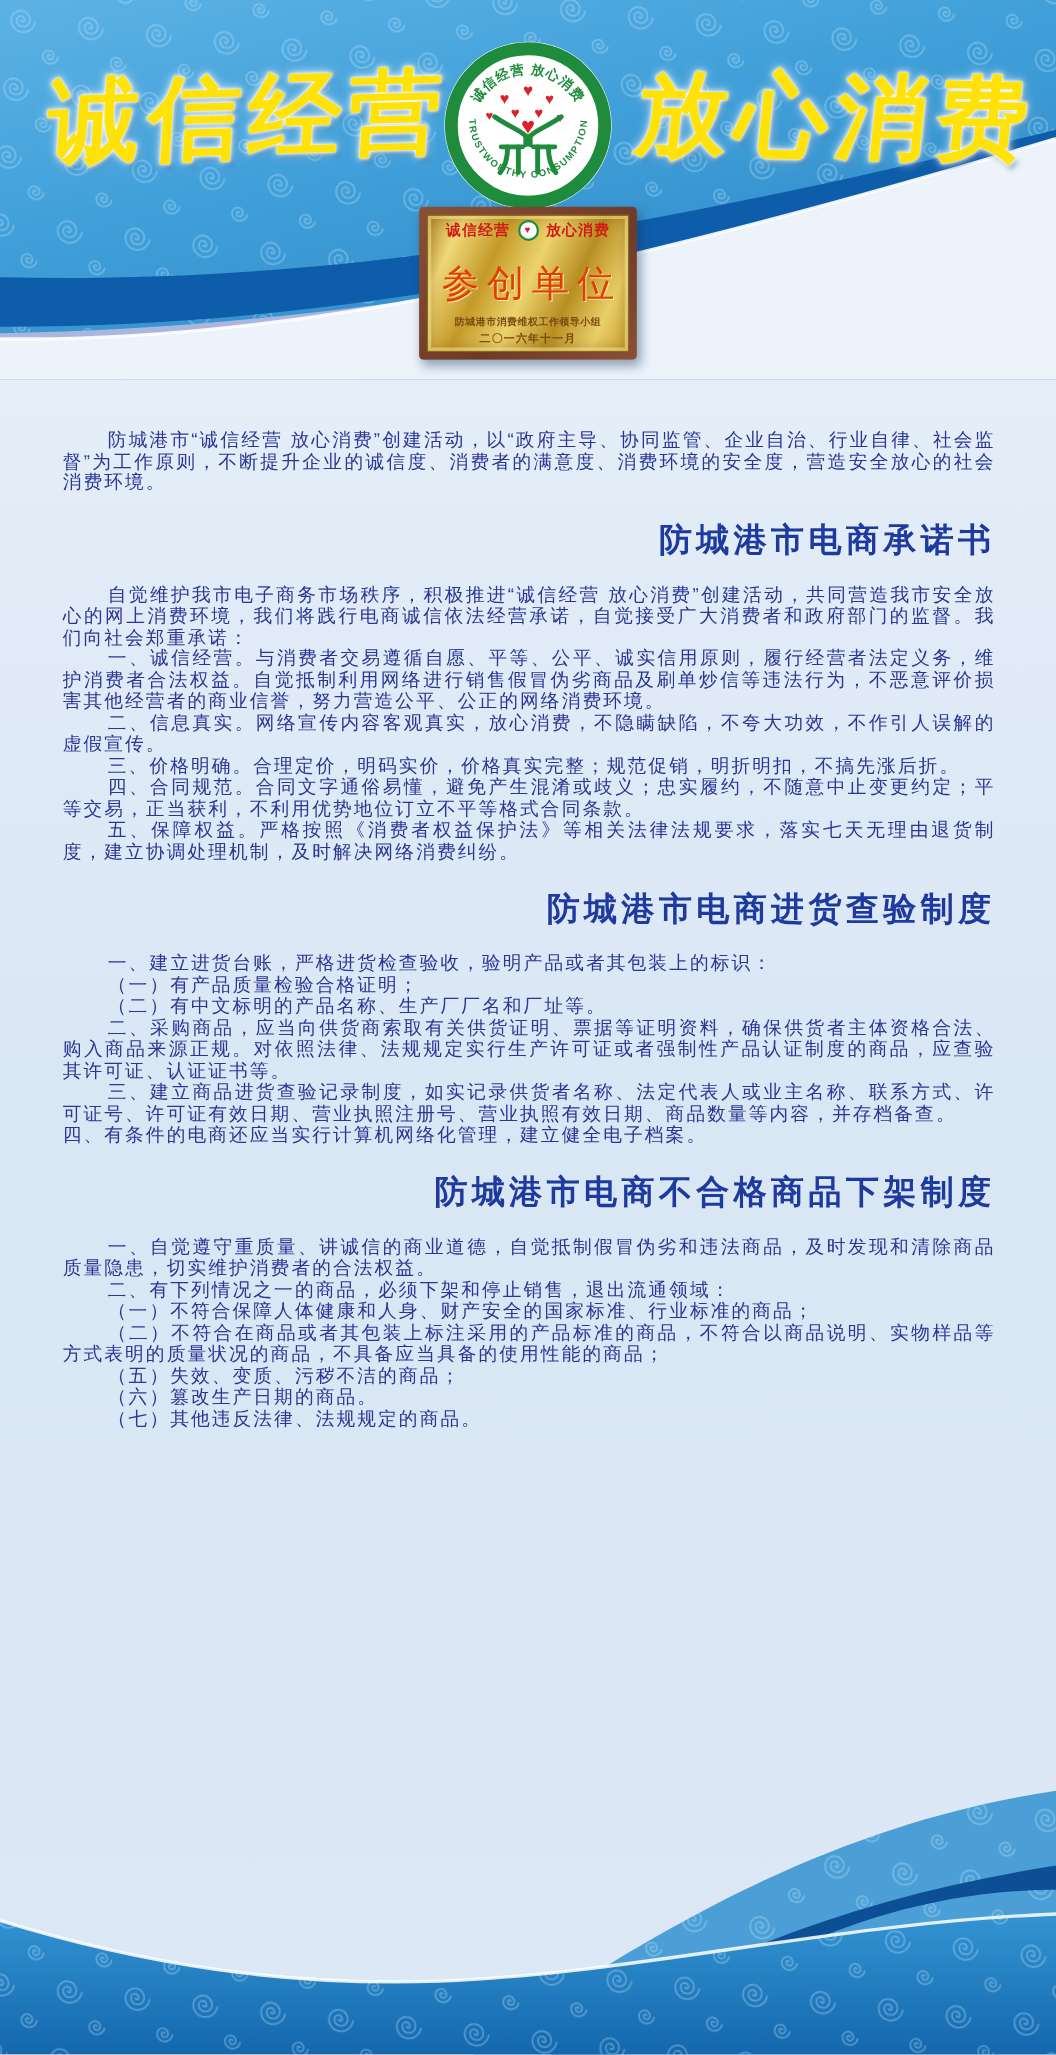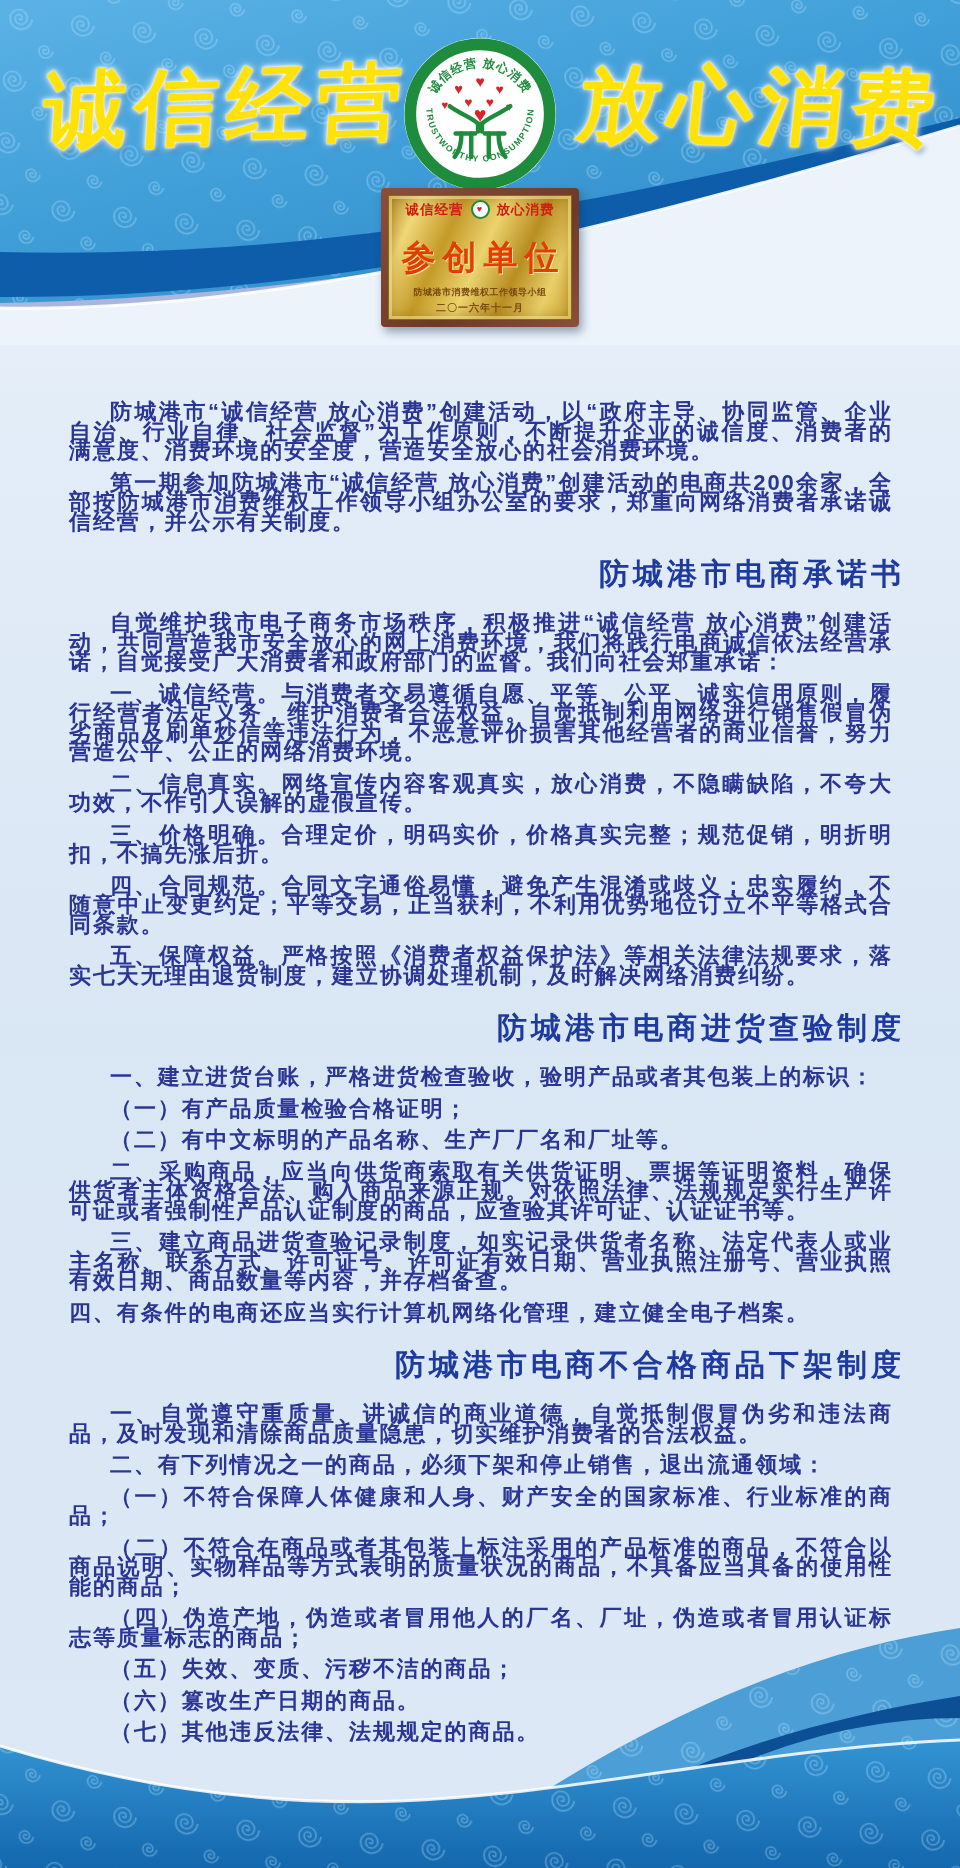--- a/index.html
+++ b/index.html
@@ -31,28 +31,28 @@
   .plaque-face {
     width:100%; height:100%;
     background: linear-gradient(115deg,#b68d2a 0%,#f0d878 14%,#c49a28 32%,#ecd36e 50%,#b88e22 68%,#e9cf68 85%,#caa232 100%);
     border:1px solid #8a6a10;
     box-shadow: inset 0 0 0 3px rgba(250,232,150,.55), inset 0 0 14px rgba(110,70,0,.5);
     display:flex; flex-direction:column; align-items:center; justify-content:center; gap:2px;
   }
   .plaque-row1 { display:flex; align-items:center; gap:7px; font-size:13.5px; font-weight:bold; color:#cf1d15; letter-spacing:1px; }
   .plaque-mini-logo { width:19px; height:19px; border-radius:50%; background:#fff; border:2.5px solid #1e8c3c; display:flex; align-items:center; justify-content:center; }
   .mini-heart { color:#d8232a; font-size:9px; line-height:1; }
-  .plaque-title { font-size:34px; font-weight:bold; color:#e33d00; letter-spacing:7px; text-indent:7px; text-shadow:1px 1px 0 rgba(255,242,190,.8); margin:14px 0 3px; }
+  .plaque-title { font-size:34px; font-weight:normal; color:#e33d00; letter-spacing:7px; text-indent:7px; text-shadow:1px 1px 0 rgba(255,242,190,.8); margin:14px 0 3px; }
   .plaque-issuer { font-size:9px;  color:#7a4a10; font-weight:bold; letter-spacing:.5px; }
   .plaque-date   { font-size:10px; color:#7a4a10; font-weight:bold; letter-spacing:1px; }
 
   .content { position:absolute; top:390px; left:57px; width:848px; z-index:5; }
   .para {
-    margin:12px; font-size:22px; line-height:19.5px; letter-spacing:1.9px;
-    text-align:justify; text-indent:41px; font-weight:bold; color:#2b3694;
+    margin:0; font-size:17px; line-height:19.5px; letter-spacing:1.9px;
+    text-align:justify; text-indent:41px; font-weight:normal; color:#2b3694;
   }
   .para.no-indent { text-indent:0; }
   .sec-title {
     margin:26px 0 22px; text-align:right; font-size:30px; line-height:34px;
     letter-spacing:4px; color:#1e3a9e; font-weight:bold;
   }
 </style>
 </head>
 <body>
 
@@ -135,21 +135,20 @@
       </div>
       <div class="plaque-title">参创单位</div>
       <div class="plaque-issuer">防城港市消费维权工作领导小组</div>
       <div class="plaque-date">二〇一六年十一月</div>
     </div>
   </div>
 
   <div class="content">
     <div>
         <p class="para">防城港市“诚信经营  放心消费”创建活动，以“政府主导、协同监管、企业自治、行业自律、社会监督”为工作原则，不断提升企业的诚信度、消费者的满意度、消费环境的安全度，营造安全放心的社会消费环境。</p>
-        <p class="para">第一期参加防城港市“诚信经营  放心消费”创建活动的电商共200余家，全部按防城港市消费维权工作领导小组办公室的要求，郑重向网络消费者承诺诚信经营，并公示有关制度。</p>
       </div>
     <div>
         <section>
           <h2 class="sec-title">防城港市电商承诺书</h2>
           <p class="para">自觉维护我市电子商务市场秩序，积极推进“诚信经营  放心消费”创建活动，共同营造我市安全放心的网上消费环境，我们将践行电商诚信依法经营承诺，自觉接受广大消费者和政府部门的监督。我们向社会郑重承诺：</p>
           <p class="para">一、诚信经营。与消费者交易遵循自愿、平等、公平、诚实信用原则，履行经营者法定义务，维护消费者合法权益。自觉抵制利用网络进行销售假冒伪劣商品及刷单炒信等违法行为，不恶意评价损害其他经营者的商业信誉，努力营造公平、公正的网络消费环境。</p>
           <p class="para">二、信息真实。网络宣传内容客观真实，放心消费，不隐瞒缺陷，不夸大功效，不作引人误解的虚假宣传。</p>
           <p class="para">三、价格明确。合理定价，明码实价，价格真实完整；规范促销，明折明扣，不搞先涨后折。</p>
           <p class="para">四、合同规范。合同文字通俗易懂，避免产生混淆或歧义；忠实履约，不随意中止变更约定；平等交易，正当获利，不利用优势地位订立不平等格式合同条款。</p>
           <p class="para">五、保障权益。严格按照《消费者权益保护法》等相关法律法规要求，落实七天无理由退货制度，建立协调处理机制，及时解决网络消费纠纷。</p>
@@ -162,21 +161,20 @@
           <p class="para">二、采购商品，应当向供货商索取有关供货证明、票据等证明资料，确保供货者主体资格合法、购入商品来源正规。对依照法律、法规规定实行生产许可证或者强制性产品认证制度的商品，应查验其许可证、认证证书等。</p>
           <p class="para">三、建立商品进货查验记录制度，如实记录供货者名称、法定代表人或业主名称、联系方式、许可证号、许可证有效日期、营业执照注册号、营业执照有效日期、商品数量等内容，并存档备查。</p>
           <p class="para no-indent">四、有条件的电商还应当实行计算机网络化管理，建立健全电子档案。</p>
         </section>
         <section>
           <h2 class="sec-title">防城港市电商不合格商品下架制度</h2>
           <p class="para">一、自觉遵守重质量、讲诚信的商业道德，自觉抵制假冒伪劣和违法商品，及时发现和清除商品质量隐患，切实维护消费者的合法权益。</p>
           <p class="para">二、有下列情况之一的商品，必须下架和停止销售，退出流通领域：</p>
           <p class="para">（一）不符合保障人体健康和人身、财产安全的国家标准、行业标准的商品；</p>
           <p class="para">（二）不符合在商品或者其包装上标注采用的产品标准的商品，不符合以商品说明、实物样品等方式表明的质量状况的商品，不具备应当具备的使用性能的商品；</p>
-          <p class="para">（四）伪造产地，伪造或者冒用他人的厂名、厂址，伪造或者冒用认证标志等质量标志的商品；</p>
           <p class="para">（五）失效、变质、污秽不洁的商品；</p>
           <p class="para">（六）篡改生产日期的商品。</p>
           <p class="para">（七）其他违反法律、法规规定的商品。</p>
         </section>
       </div>
   </div>
 
   <svg class="footer-art" width="960" height="268" viewBox="0 0 960 268">
     <path d="M960,28 C800,52 640,118 430,268 L960,268 Z" fill="#4b9fd6"></path>
     <path d="M960,28 C800,52 640,118 430,268 L960,268 Z" fill="url(#swirl)"></path>

